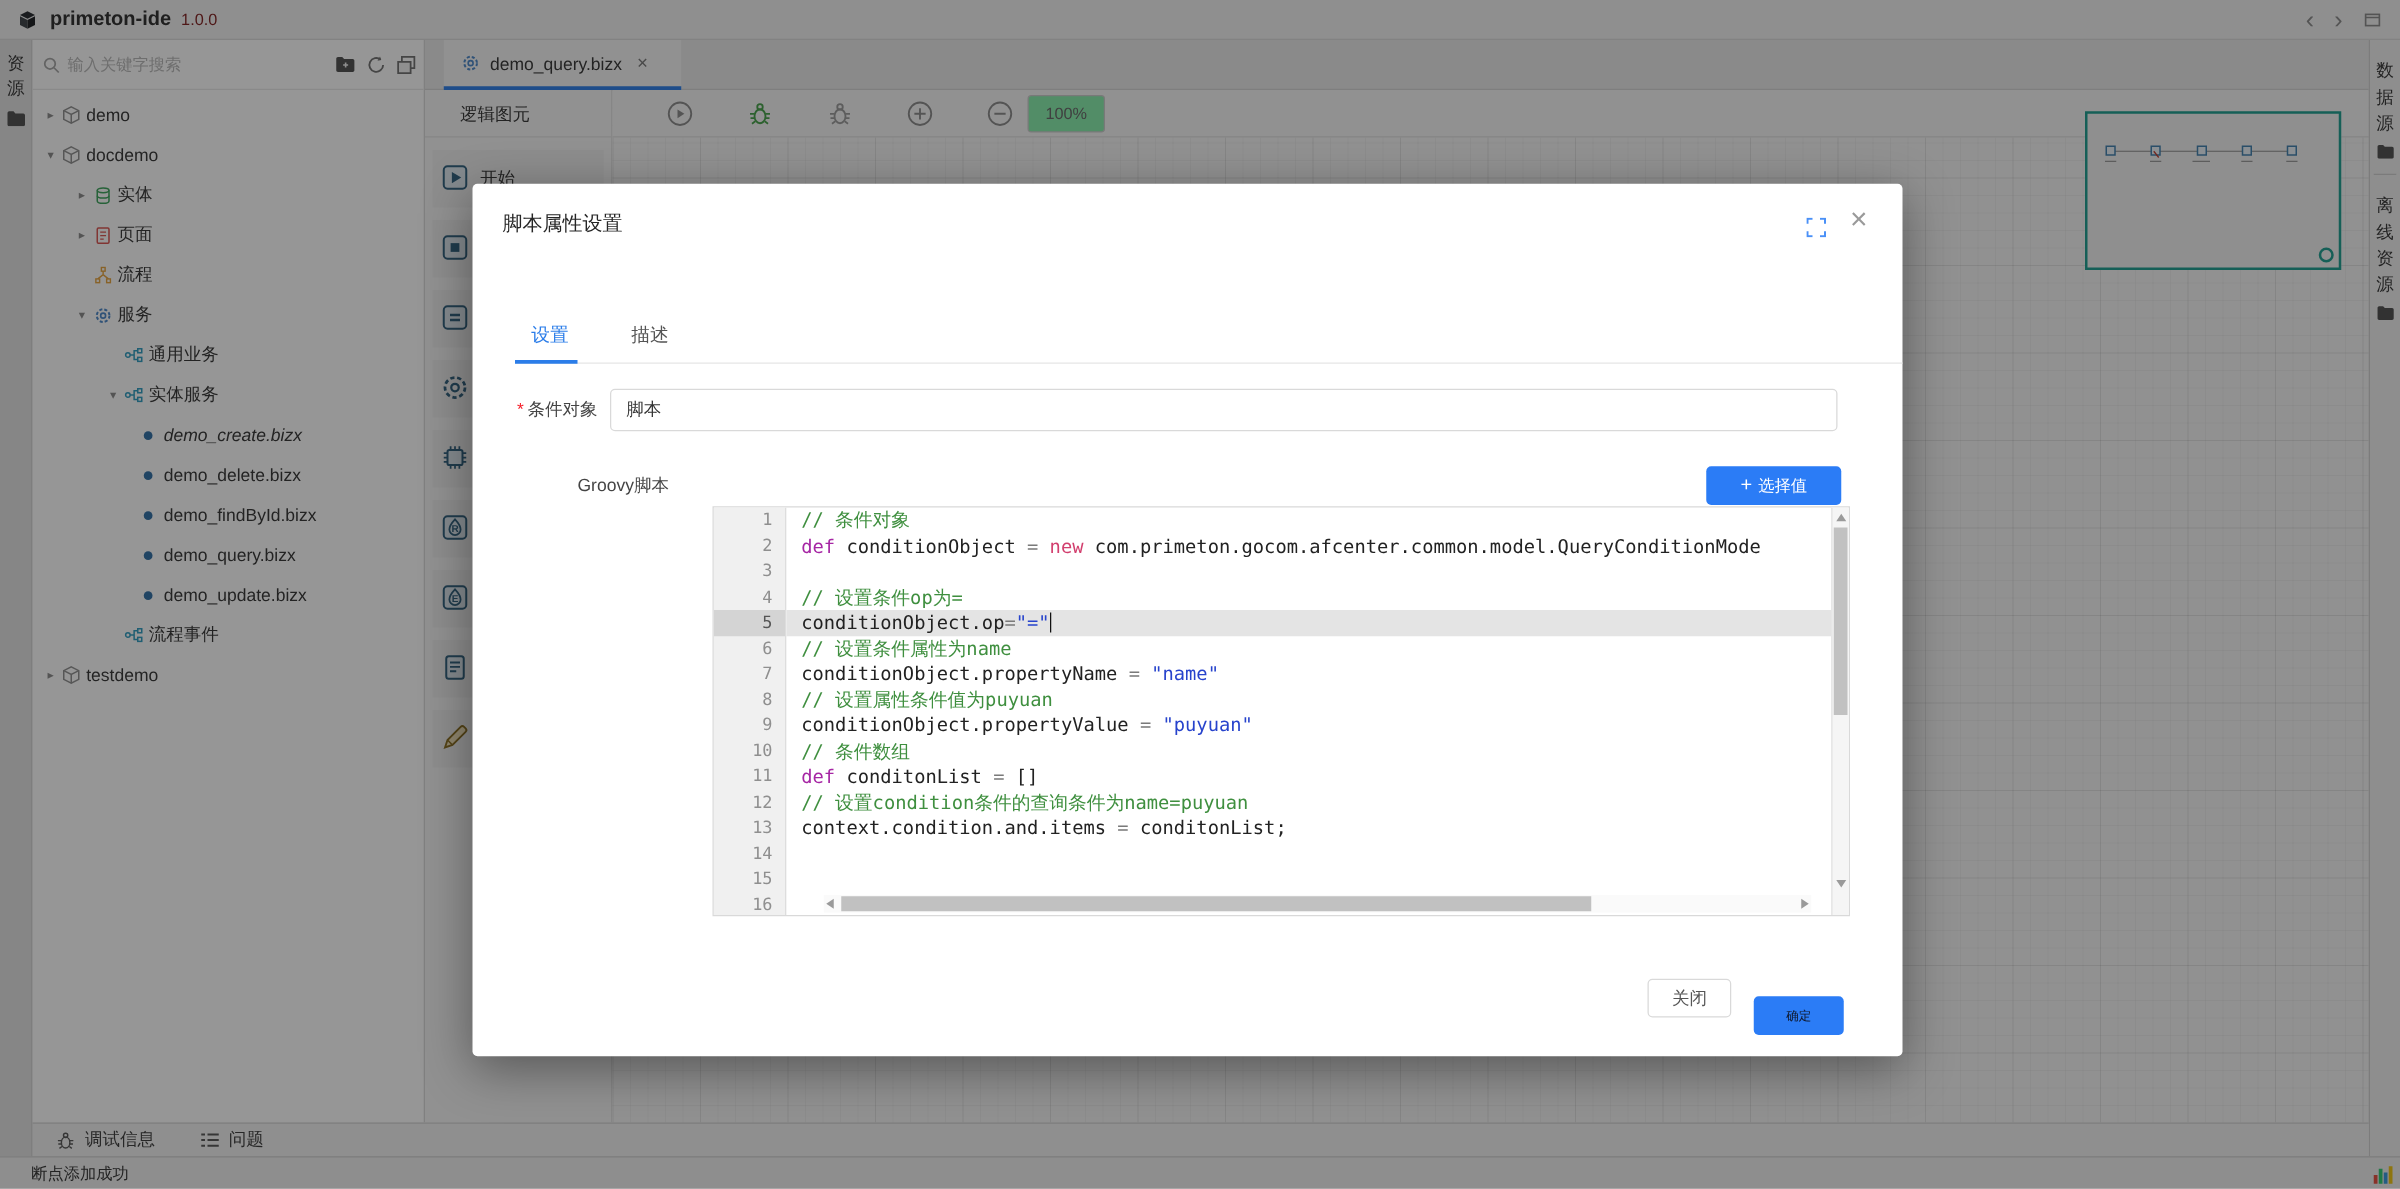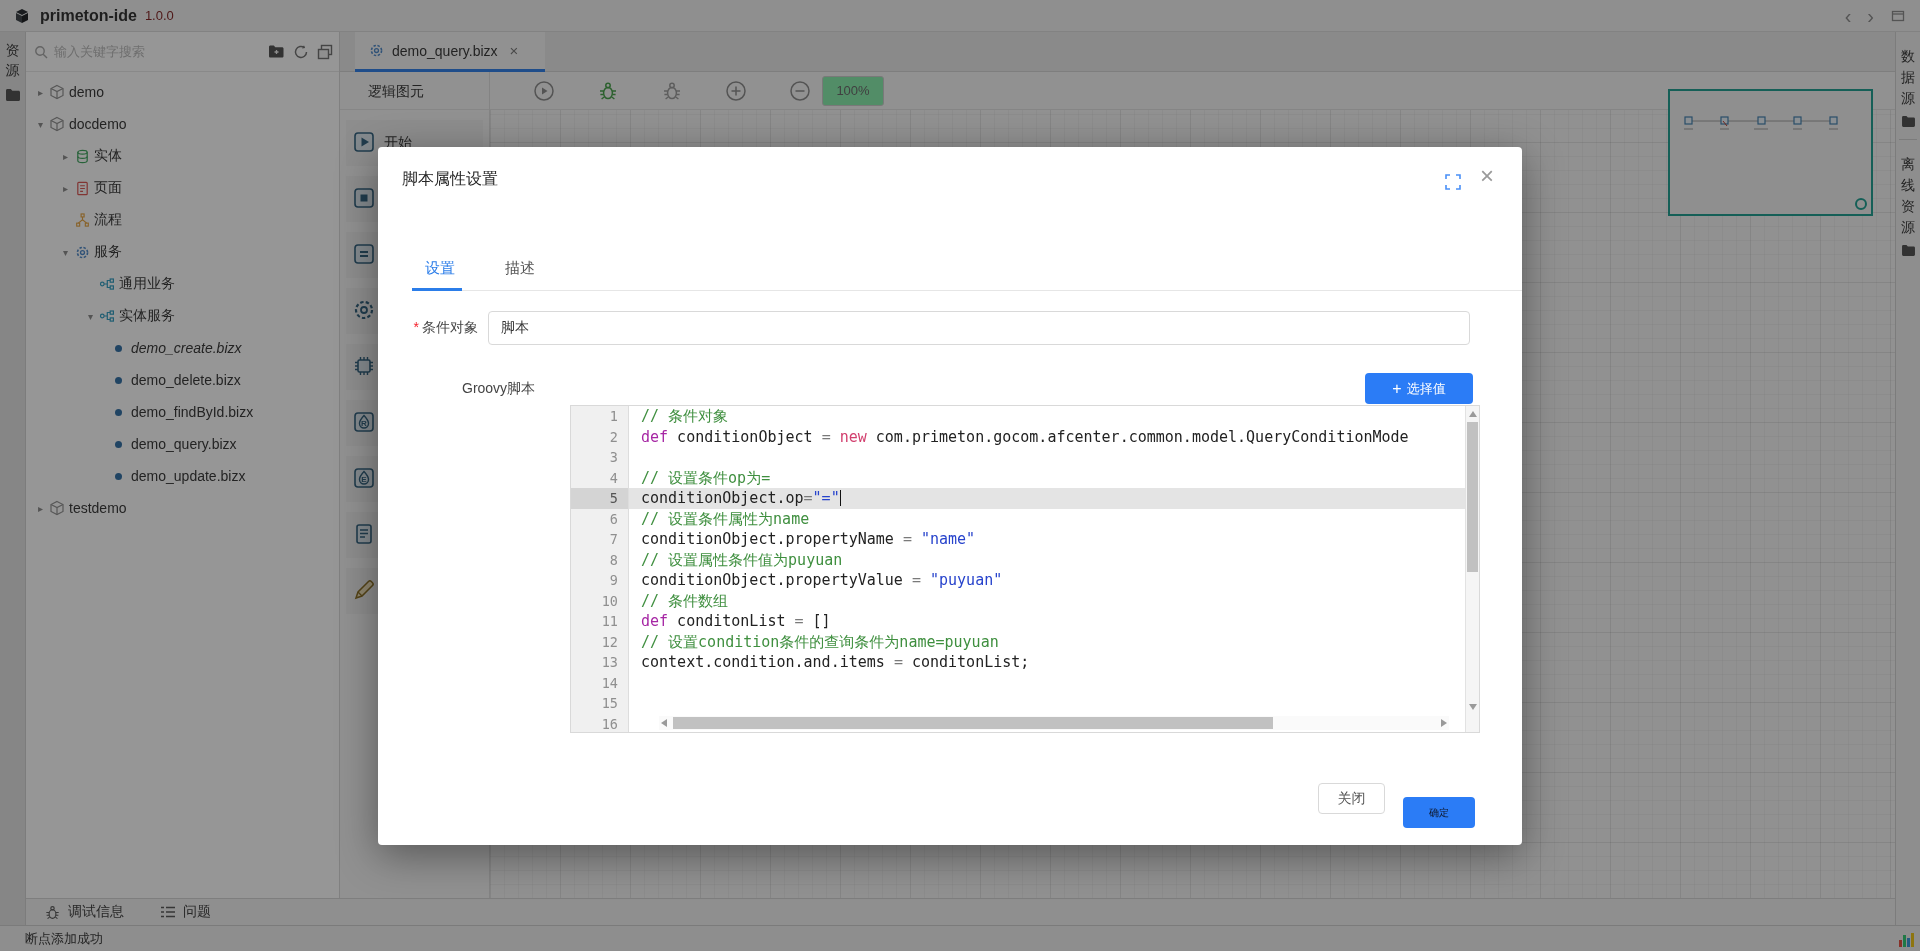--- a/index.html
+++ b/index.html
@@ -290,20 +290,32 @@
             <span class="tree-dot"></span>
           </span>
           <span class="tlabel">demo_query.bizx</span>
         </div>
         <div class="tree-row" style="padding-left: 82px;">
           <span class="ticon" style="flex: 0 0 20px;">
             <span class="tree-dot"></span>
           </span>
           <span class="tlabel">demo_update.bizx</span>
         </div>
+        <div class="tree-row" style="padding-left: 57px;">
+          <span class="arrow"></span>
+          <span class="ticon">
+            <svg width="16" height="16" viewBox="0 0 16 16">
+              <circle cx="3.3" cy="8" r="1.8" fill="none" stroke="#2d9cc0" stroke-width="1.2"></circle>
+              <path d="M5.1 8h3.2M8.3 8V4.5h2.9M8.3 8v3.5h2.9" fill="none" stroke="#2d9cc0" stroke-width="1.2"></path>
+              <rect x="11.2" y="3" width="3.2" height="3.2" fill="none" stroke="#2d9cc0" stroke-width="1.2"></rect>
+              <rect x="11.2" y="9.9" width="3.2" height="3.2" fill="none" stroke="#2d9cc0" stroke-width="1.2"></rect>
+            </svg>
+          </span>
+          <span class="tlabel">流程事件</span>
+        </div>
         <div class="tree-row" style="padding-left: 7px;">
           <span class="arrow">▸</span>
           <span class="ticon">
             <svg width="16" height="16" viewBox="0 0 16 16">
               <path d="M8 1.5 14 4.5v7L8 14.5 2 11.5v-7z" fill="none" stroke="#8f8f8f" stroke-width="1.2"></path>
               <path d="M2 4.5 8 7.5l6-3M8 7.5v7" fill="none" stroke="#8f8f8f" stroke-width="1.2"></path>
             </svg>
           </span>
           <span class="tlabel">testdemo</span>
         </div>

